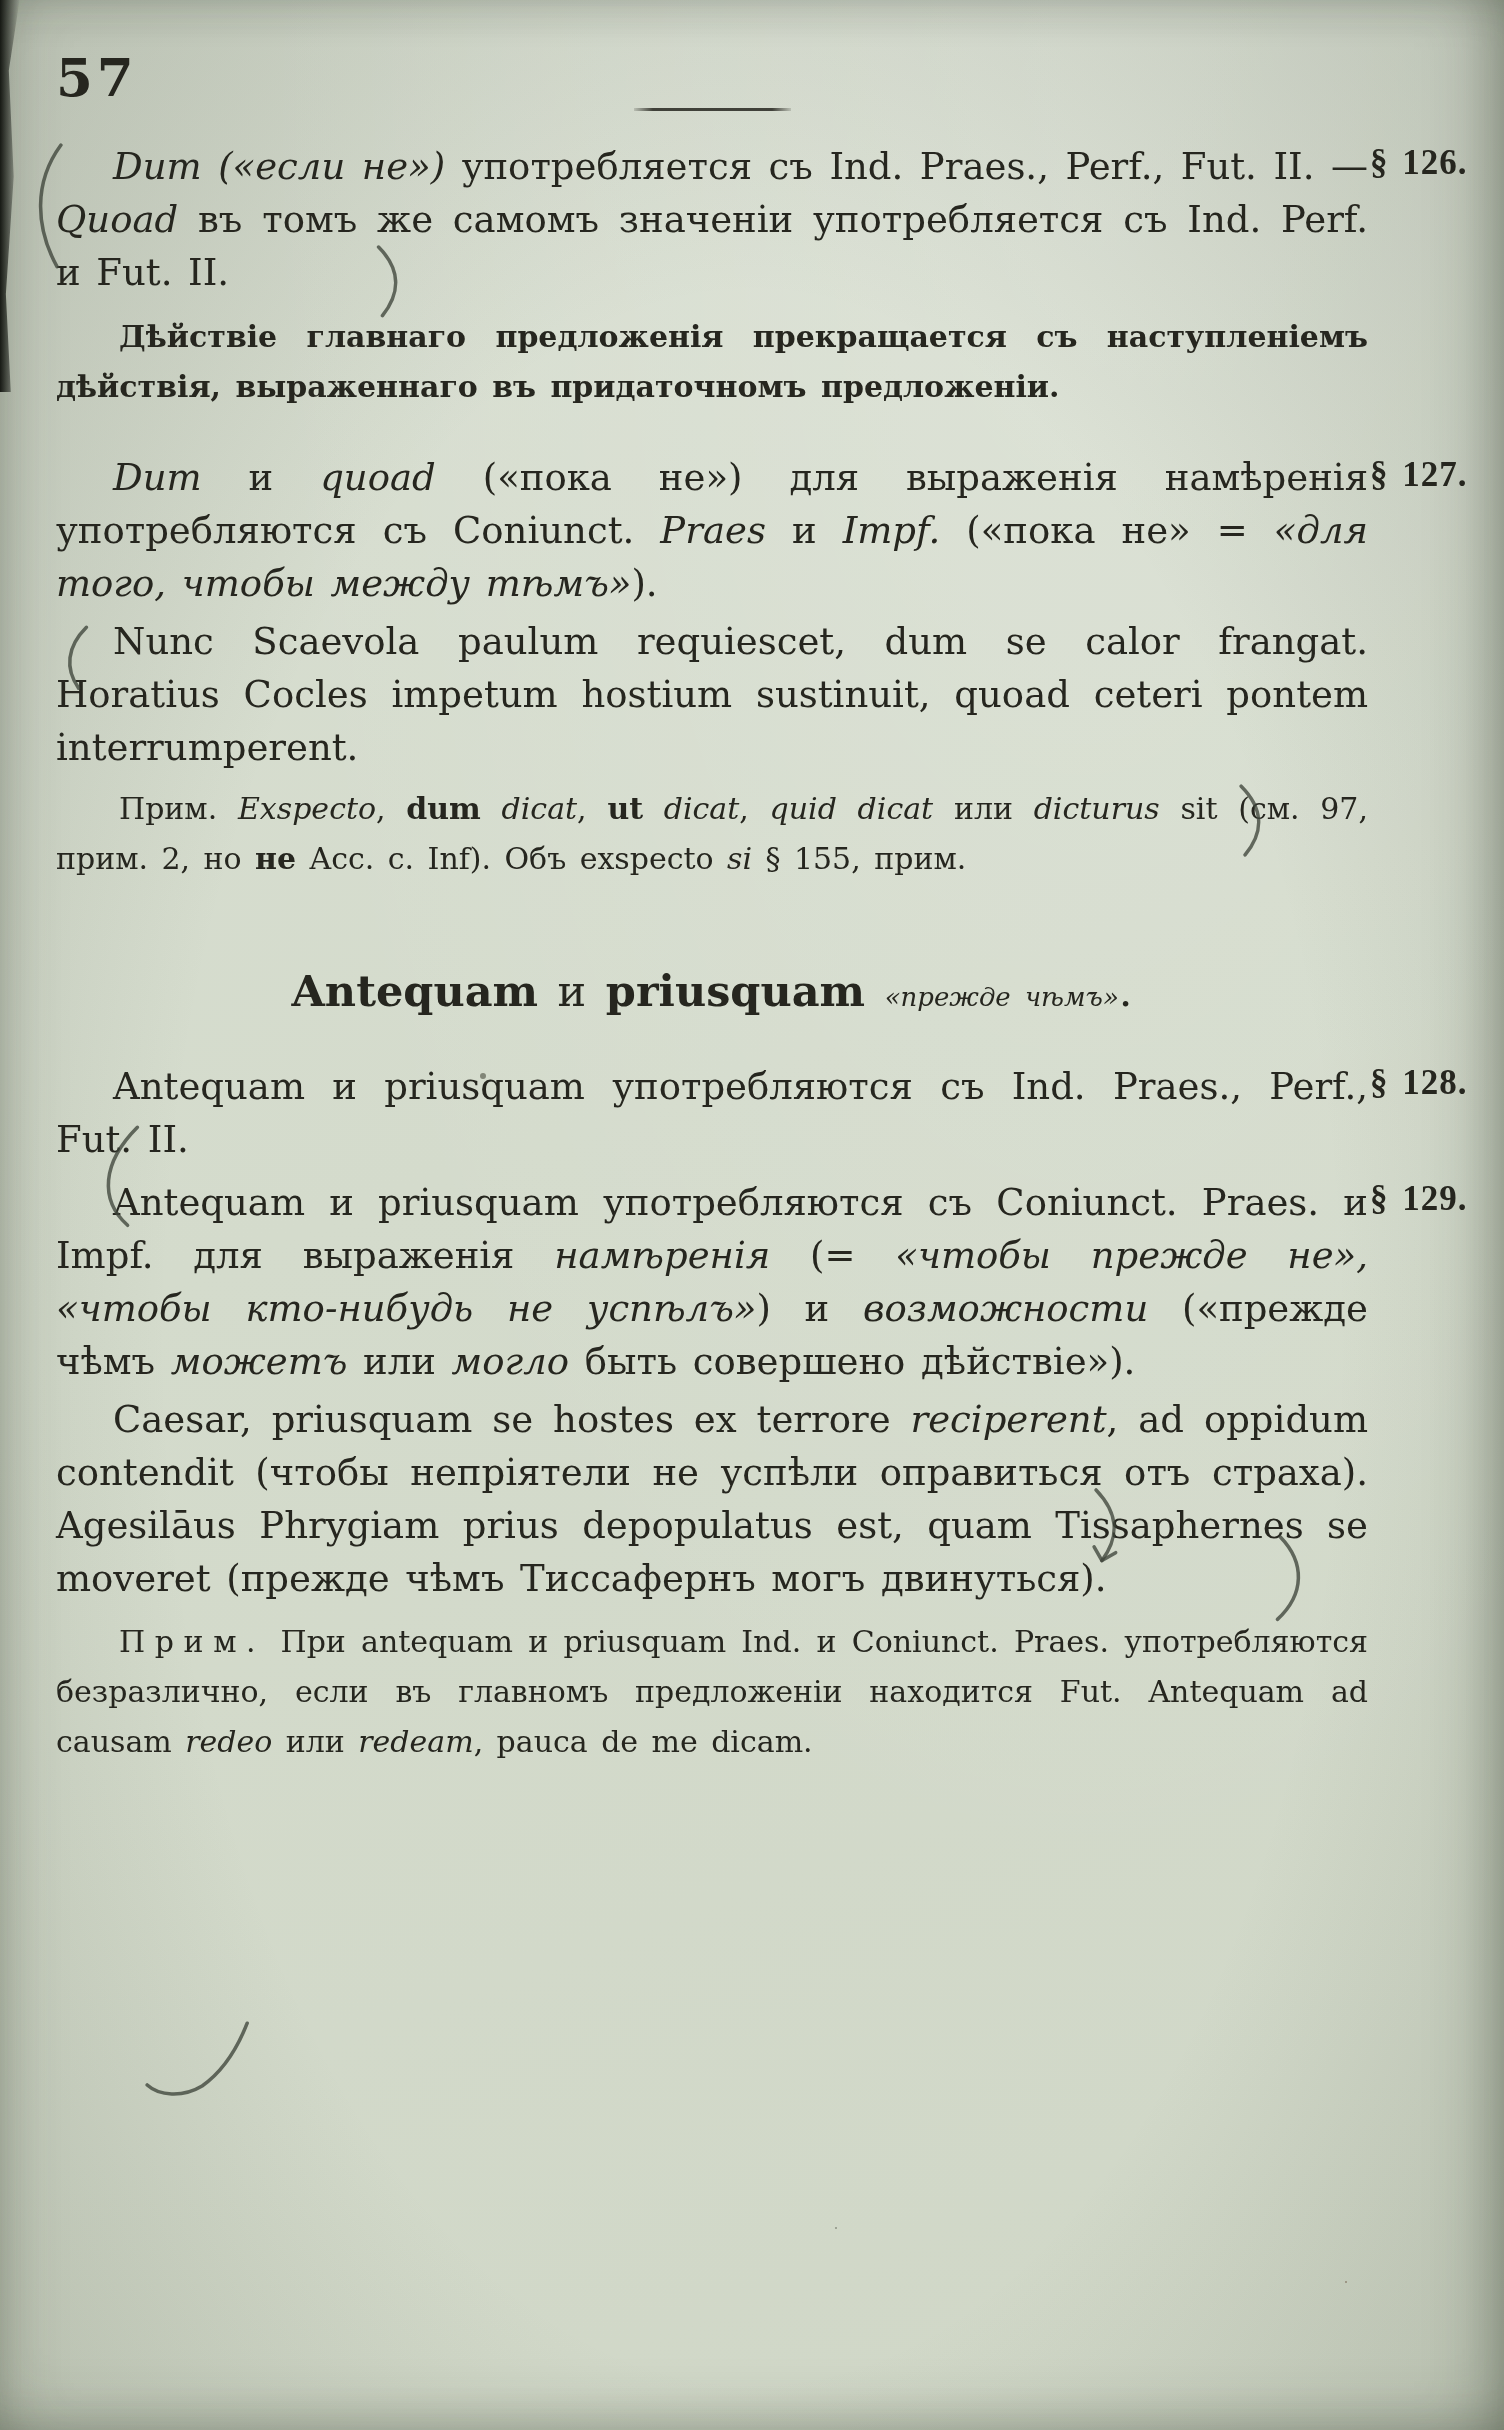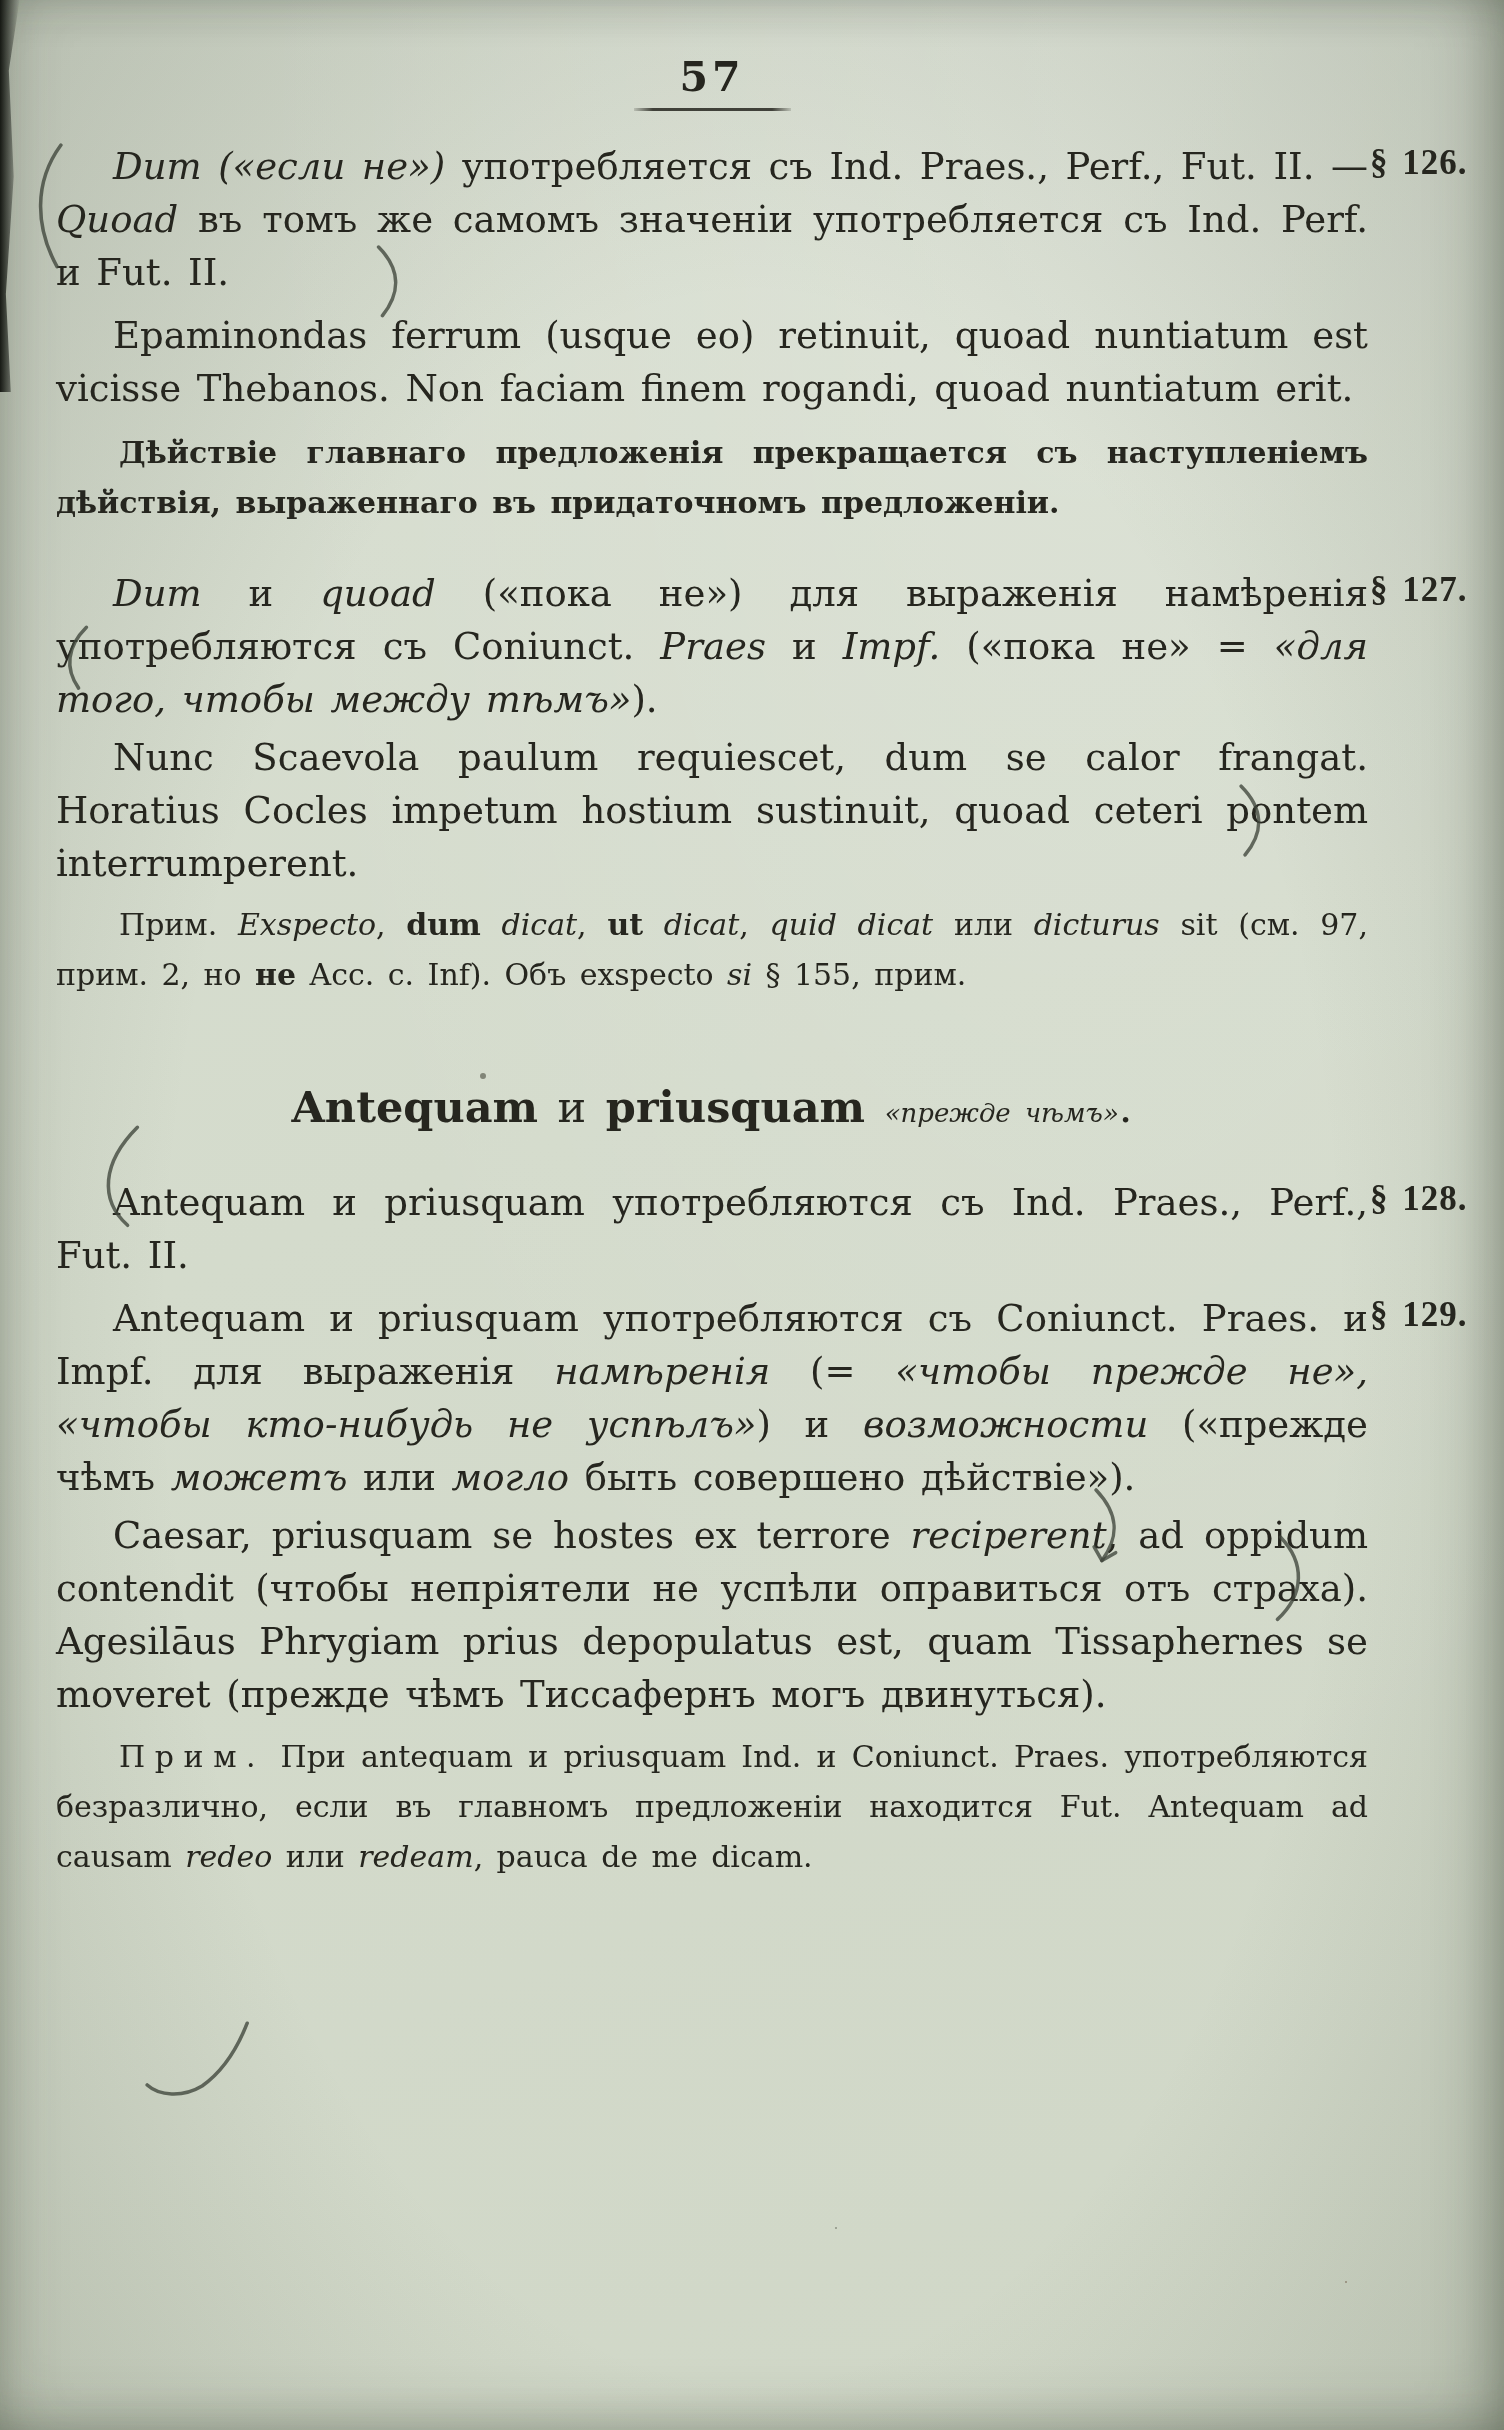--- a/index.html
+++ b/index.html
@@ -32,22 +32,22 @@
                353px 1152px 0 -2px rgba(60,62,50,.45),
                1161px 2279px 0 -2px rgba(60,62,50,.4),
                54px 2225px 0 -1px rgba(60,62,50,.4),
                863px 1206px 0 -2px rgba(96,70,50,.5);
     left:480px;top:1073px;pointer-events:none;}
   .column{
     position:relative;
     padding:54px 137px 0 56px;
   }
   .pageno{
-    text-align:center;
-    font-size:41px;line-height:47px;font-weight:bold;
+    text-align:left;
+    font-size:53px;line-height:47px;font-weight:bold;
     letter-spacing:3.9px;
   }
   .pageno-rule{
     width:157px;height:2.9px;margin:6.9px auto 0 auto;
     background:linear-gradient(to right, rgba(38,38,31,.15), rgba(38,38,31,.85) 12%, rgba(38,38,31,.85) 88%, rgba(38,38,31,.15));
   }
   .para{
     position:relative;
     font-size:37px;line-height:53px;
     text-align:justify;
@@ -104,21 +104,20 @@
 
   <div class="column">
 
     <div class="pageno">57</div>
     <div class="pageno-rule"></div>
 
     <div class="para mt-p126">
       <span class="marker">§ 126.</span>
     <span class="run-i">Dum («если не»)</span><span class="run-n"> употребляется съ Ind. Praes., Perf., Fut. II. — </span><span class="run-i">Quoad</span><span class="run-n"> въ томъ же самомъ значеніи употребляется съ Ind. Perf. и Fut. II.</span></div>
 
-    <div class="para mt-latin1"><span class="run-n">Epaminondas ferrum (usque eo) retinuit, quoad nuntiatum est vicisse Thebanos. Non faciam finem rogandi, quoad nuntiatum erit.</span></div>
 
     <div class="para small semibold mt-note1"><span class="run-n">Дѣйствіе главнаго предложенія прекращается съ наступленіемъ дѣйствія, выраженнаго въ придаточномъ предложеніи.</span></div>
 
     <div class="para mt-p127">
       <span class="marker">§ 127.</span>
     <span class="run-i">Dum</span><span class="run-n"> и </span><span class="run-i">quoad</span><span class="run-n"> («пока не») для выраженія намѣренія употребляются съ Coniunct. </span><span class="run-i">Praes</span><span class="run-n"> и </span><span class="run-i">Impf.</span><span class="run-n"> («пока не» = </span><span class="run-i">«для того, чтобы между тѣмъ»</span><span class="run-n">).</span></div>
 
     <div class="para mt-latin2"><span class="run-n">Nunc Scaevola paulum requiescet, dum se calor frangat. Horatius Cocles impetum hostium sustinuit, quoad ceteri pontem interrumperent.</span></div>
 
     <div class="para small mt-note2"><span class="run-n">Прим. </span><span class="run-i">Exspecto</span><span class="run-n">, </span><span class="run-b">dum</span><span class="run-n"> </span><span class="run-i">dicat</span><span class="run-n">, </span><span class="run-b">ut</span><span class="run-n"> </span><span class="run-i">dicat</span><span class="run-n">, </span><span class="run-i">quid dicat</span><span class="run-n"> или </span><span class="run-i">dicturus</span><span class="run-n"> sit (см. 97, прим. 2, но </span><span class="run-b">не</span><span class="run-n"> Acc. c. Inf). Объ exspecto </span><span class="run-i">si</span><span class="run-n"> § 155, прим.</span></div>

